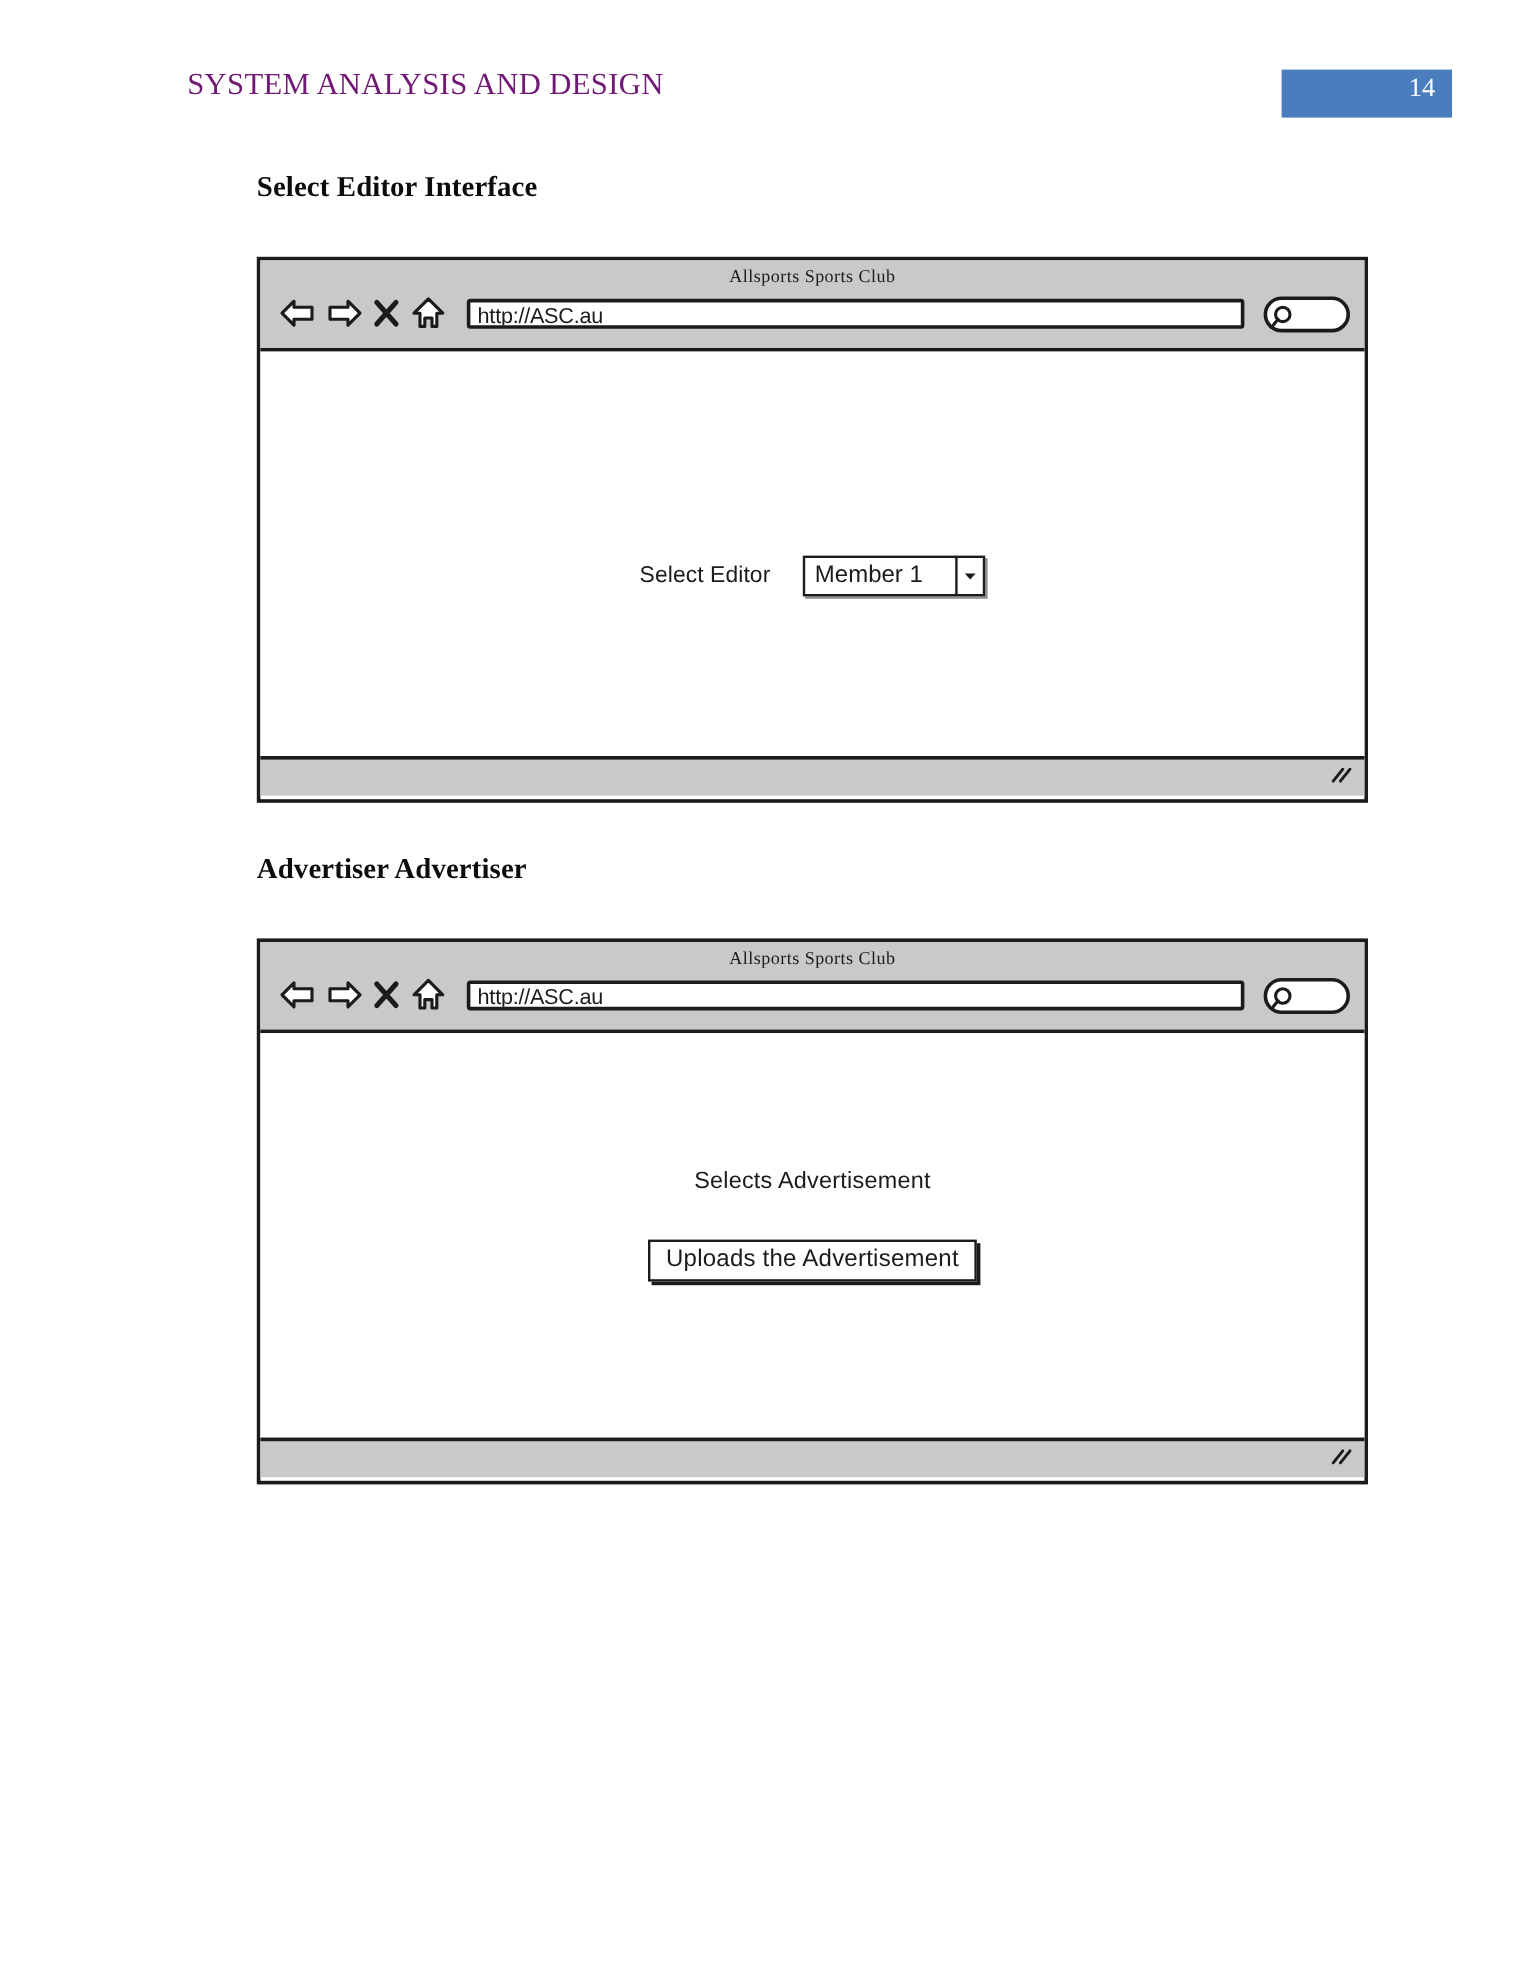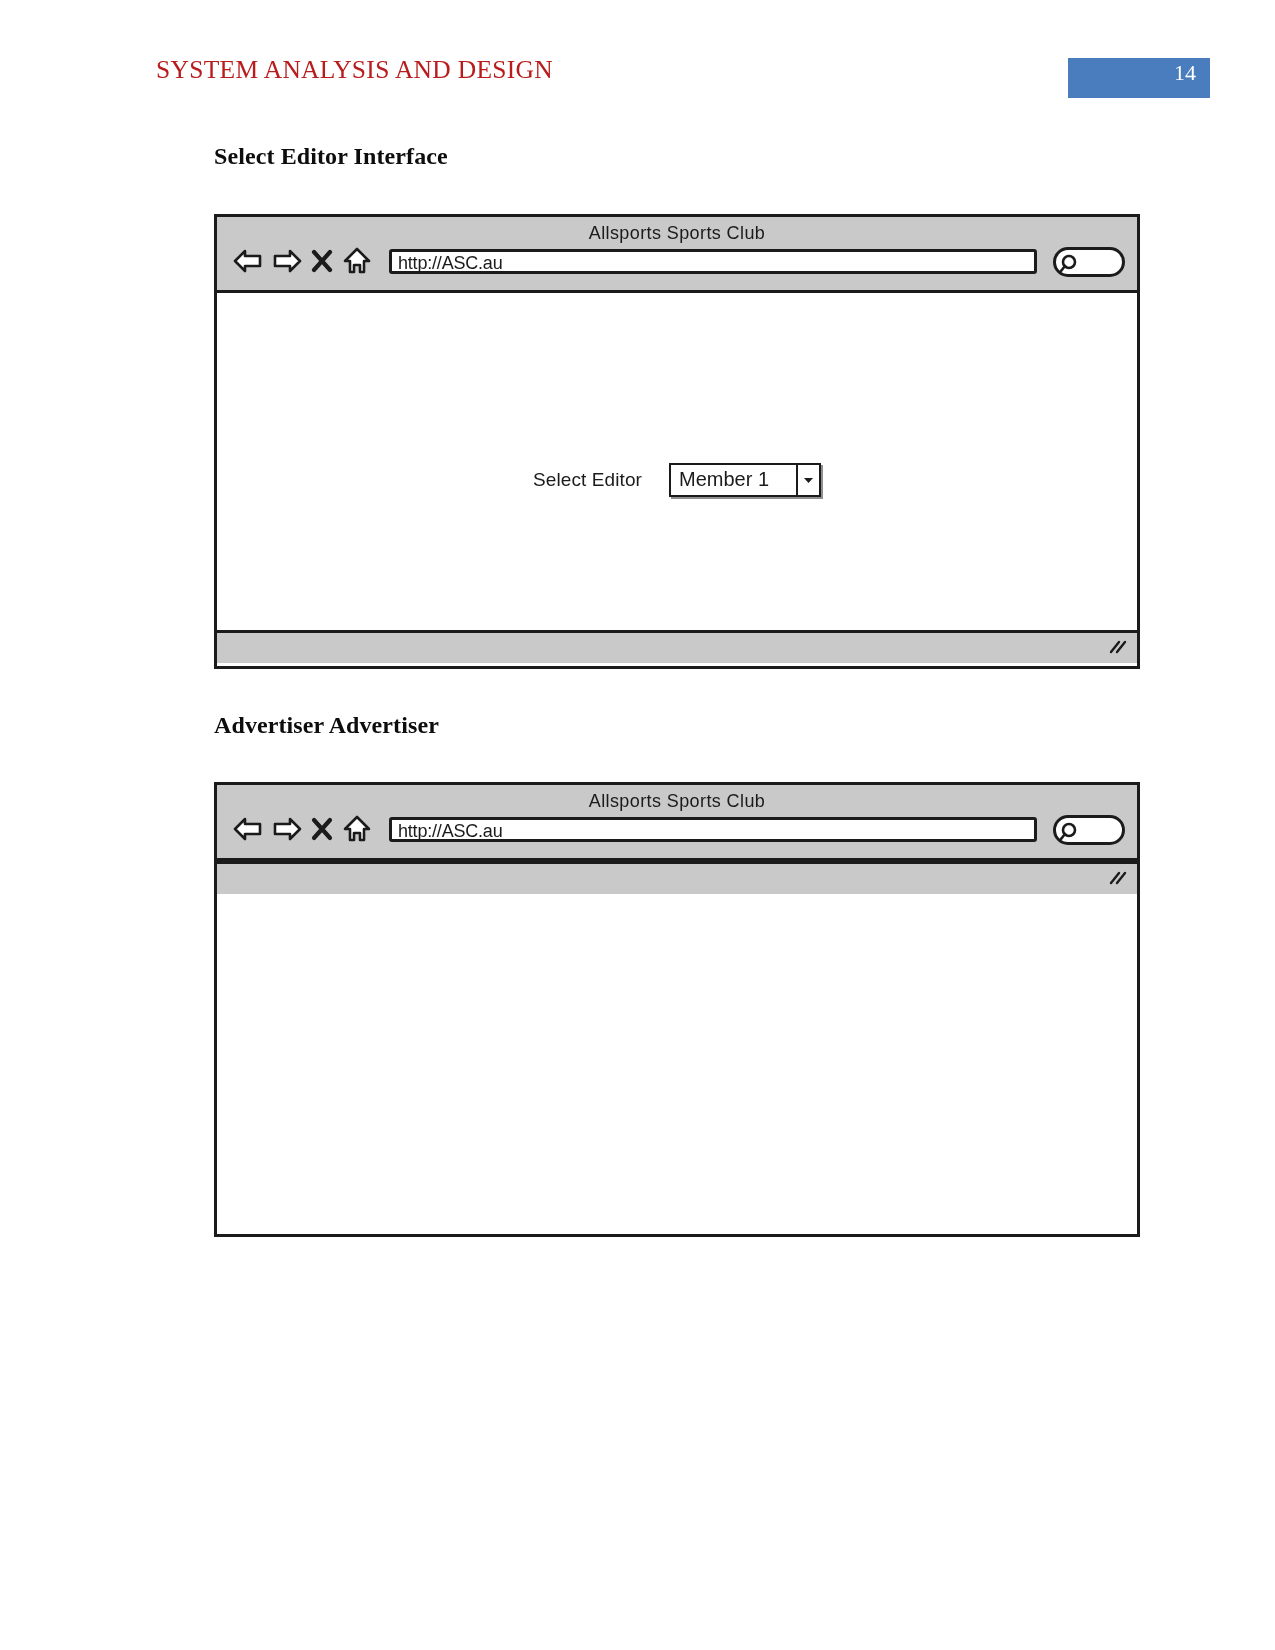--- a/index.html
+++ b/index.html
@@ -24,21 +24,21 @@
     width: 1275px;
     height: 110px;
   }
   .header-title {
     position: absolute;
     left: 156px;
     top: 55px;
     font-family: "Liberation Serif", serif;
     font-size: 25.5px;
     letter-spacing: 0.3px;
-    color: #b91c1c;
+    color: #701a75;
     white-space: nowrap;
   }
   .page-number-badge {
     position: absolute;
     left: 1068px;
     top: 58px;
     width: 142px;
     height: 40px;
     background: #4a7dbd;
   }
@@ -81,22 +81,22 @@
     background: #c9c9c9;
     border-bottom: 3px solid #1b1b1b;
     box-sizing: border-box;
   }
   .window-title {
     position: absolute;
     top: 6px;
     left: 0;
     width: 100%;
     text-align: center;
-    font-family: Liberation Sans, sans-serif;
-    font-size: 18px;
+    font-family: Liberation Serif, serif;
+    font-size: 15px;
     color: #1b1b1b;
     letter-spacing: 0.4px;
   }
 
   .nav-icons {
     position: absolute;
     left: 16px;
     top: 30px;
     display: flex;
     align-items: center;
@@ -348,20 +348,26 @@
     </div>
 
     <div class="search-pill">
       <svg width="22" height="22" viewBox="0 0 22 22">
         <circle cx="10" cy="9" r="6" fill="none" stroke="#1b1b1b" stroke-width="2.6"></circle>
         <path d="M6 13 L2 18" stroke="#1b1b1b" stroke-width="2.6" stroke-linecap="round"></path>
       </svg>
     </div>
   </div>
 
+  <div class="viewport">
+    <div class="centered-text" id="selects-ad-text">Selects Advertisement</div>
+    <div class="wf-button-wrap" id="upload-ad-wrap">
+      <span class="wf-button">Uploads the Advertisement</span>
+    </div>
+  </div>
 
   <div class="status-bar">
     <span class="resize-grip">
       <svg width="20" height="16" viewBox="0 0 20 16">
         <path d="M3 13 L11 3 M9 13 L17 3" stroke="#1b1b1b" stroke-width="2.4" stroke-linecap="round"></path>
       </svg>
     </span>
   </div>
 </div>
 

